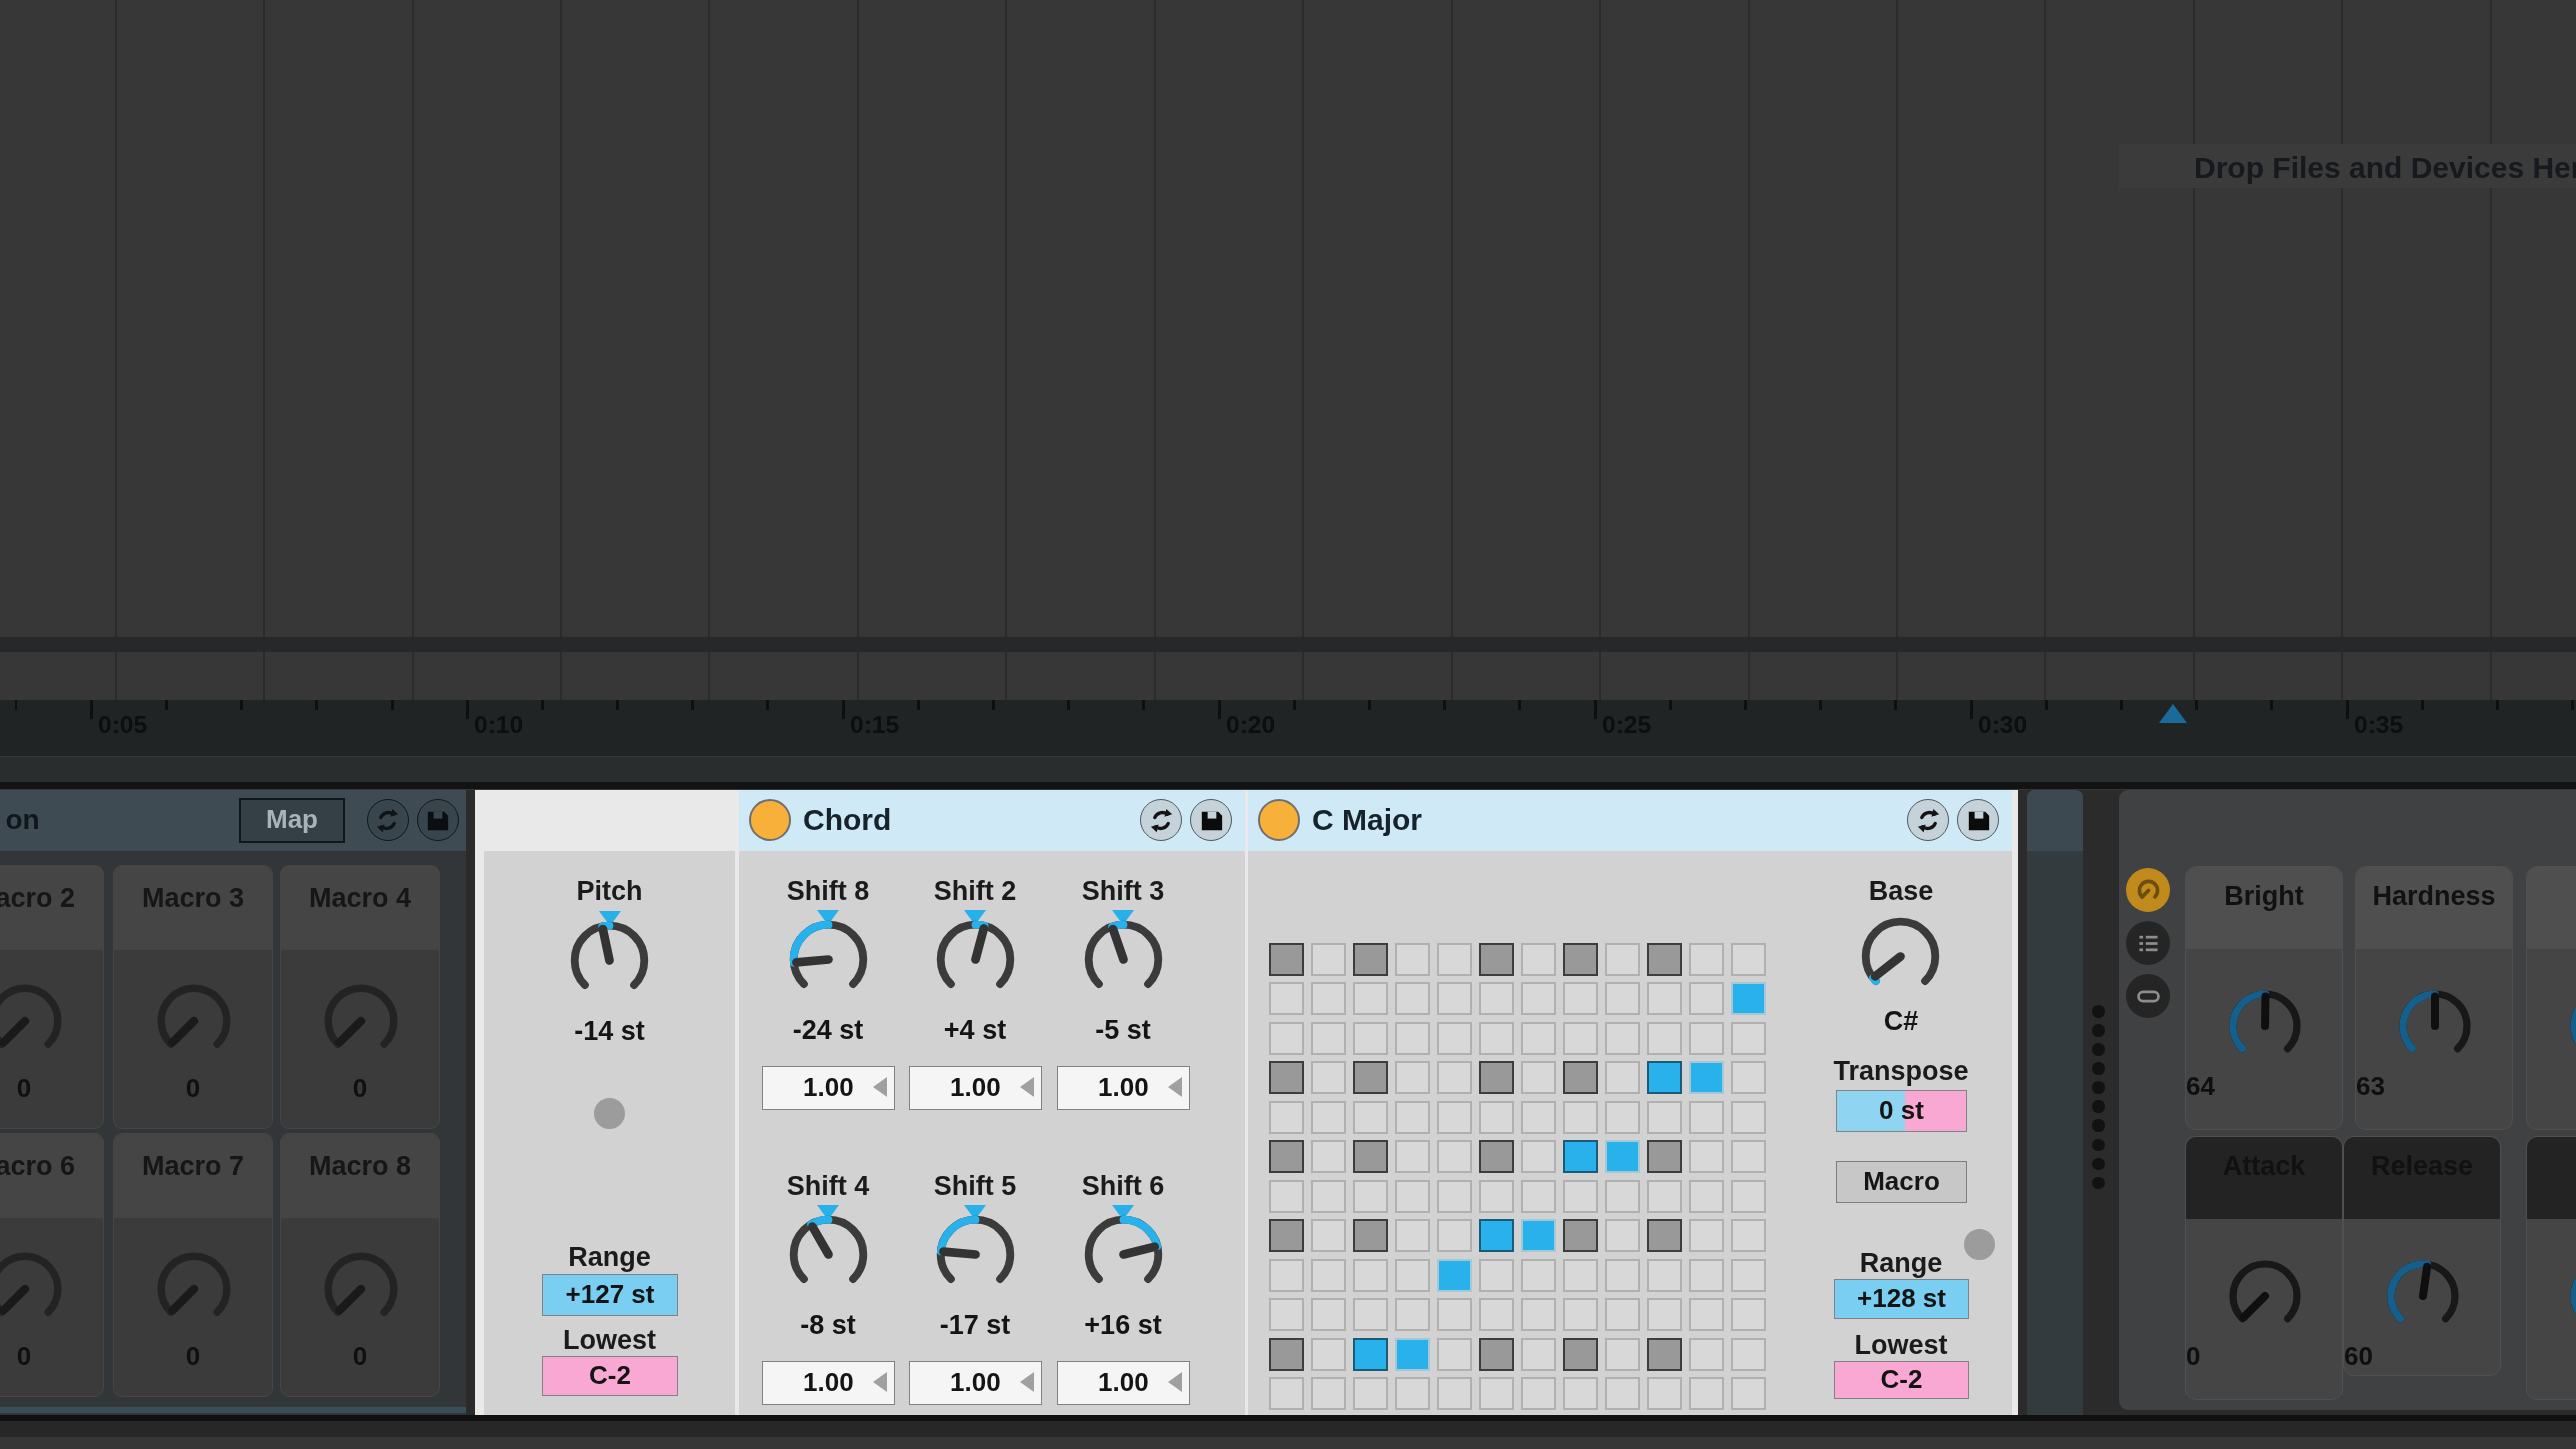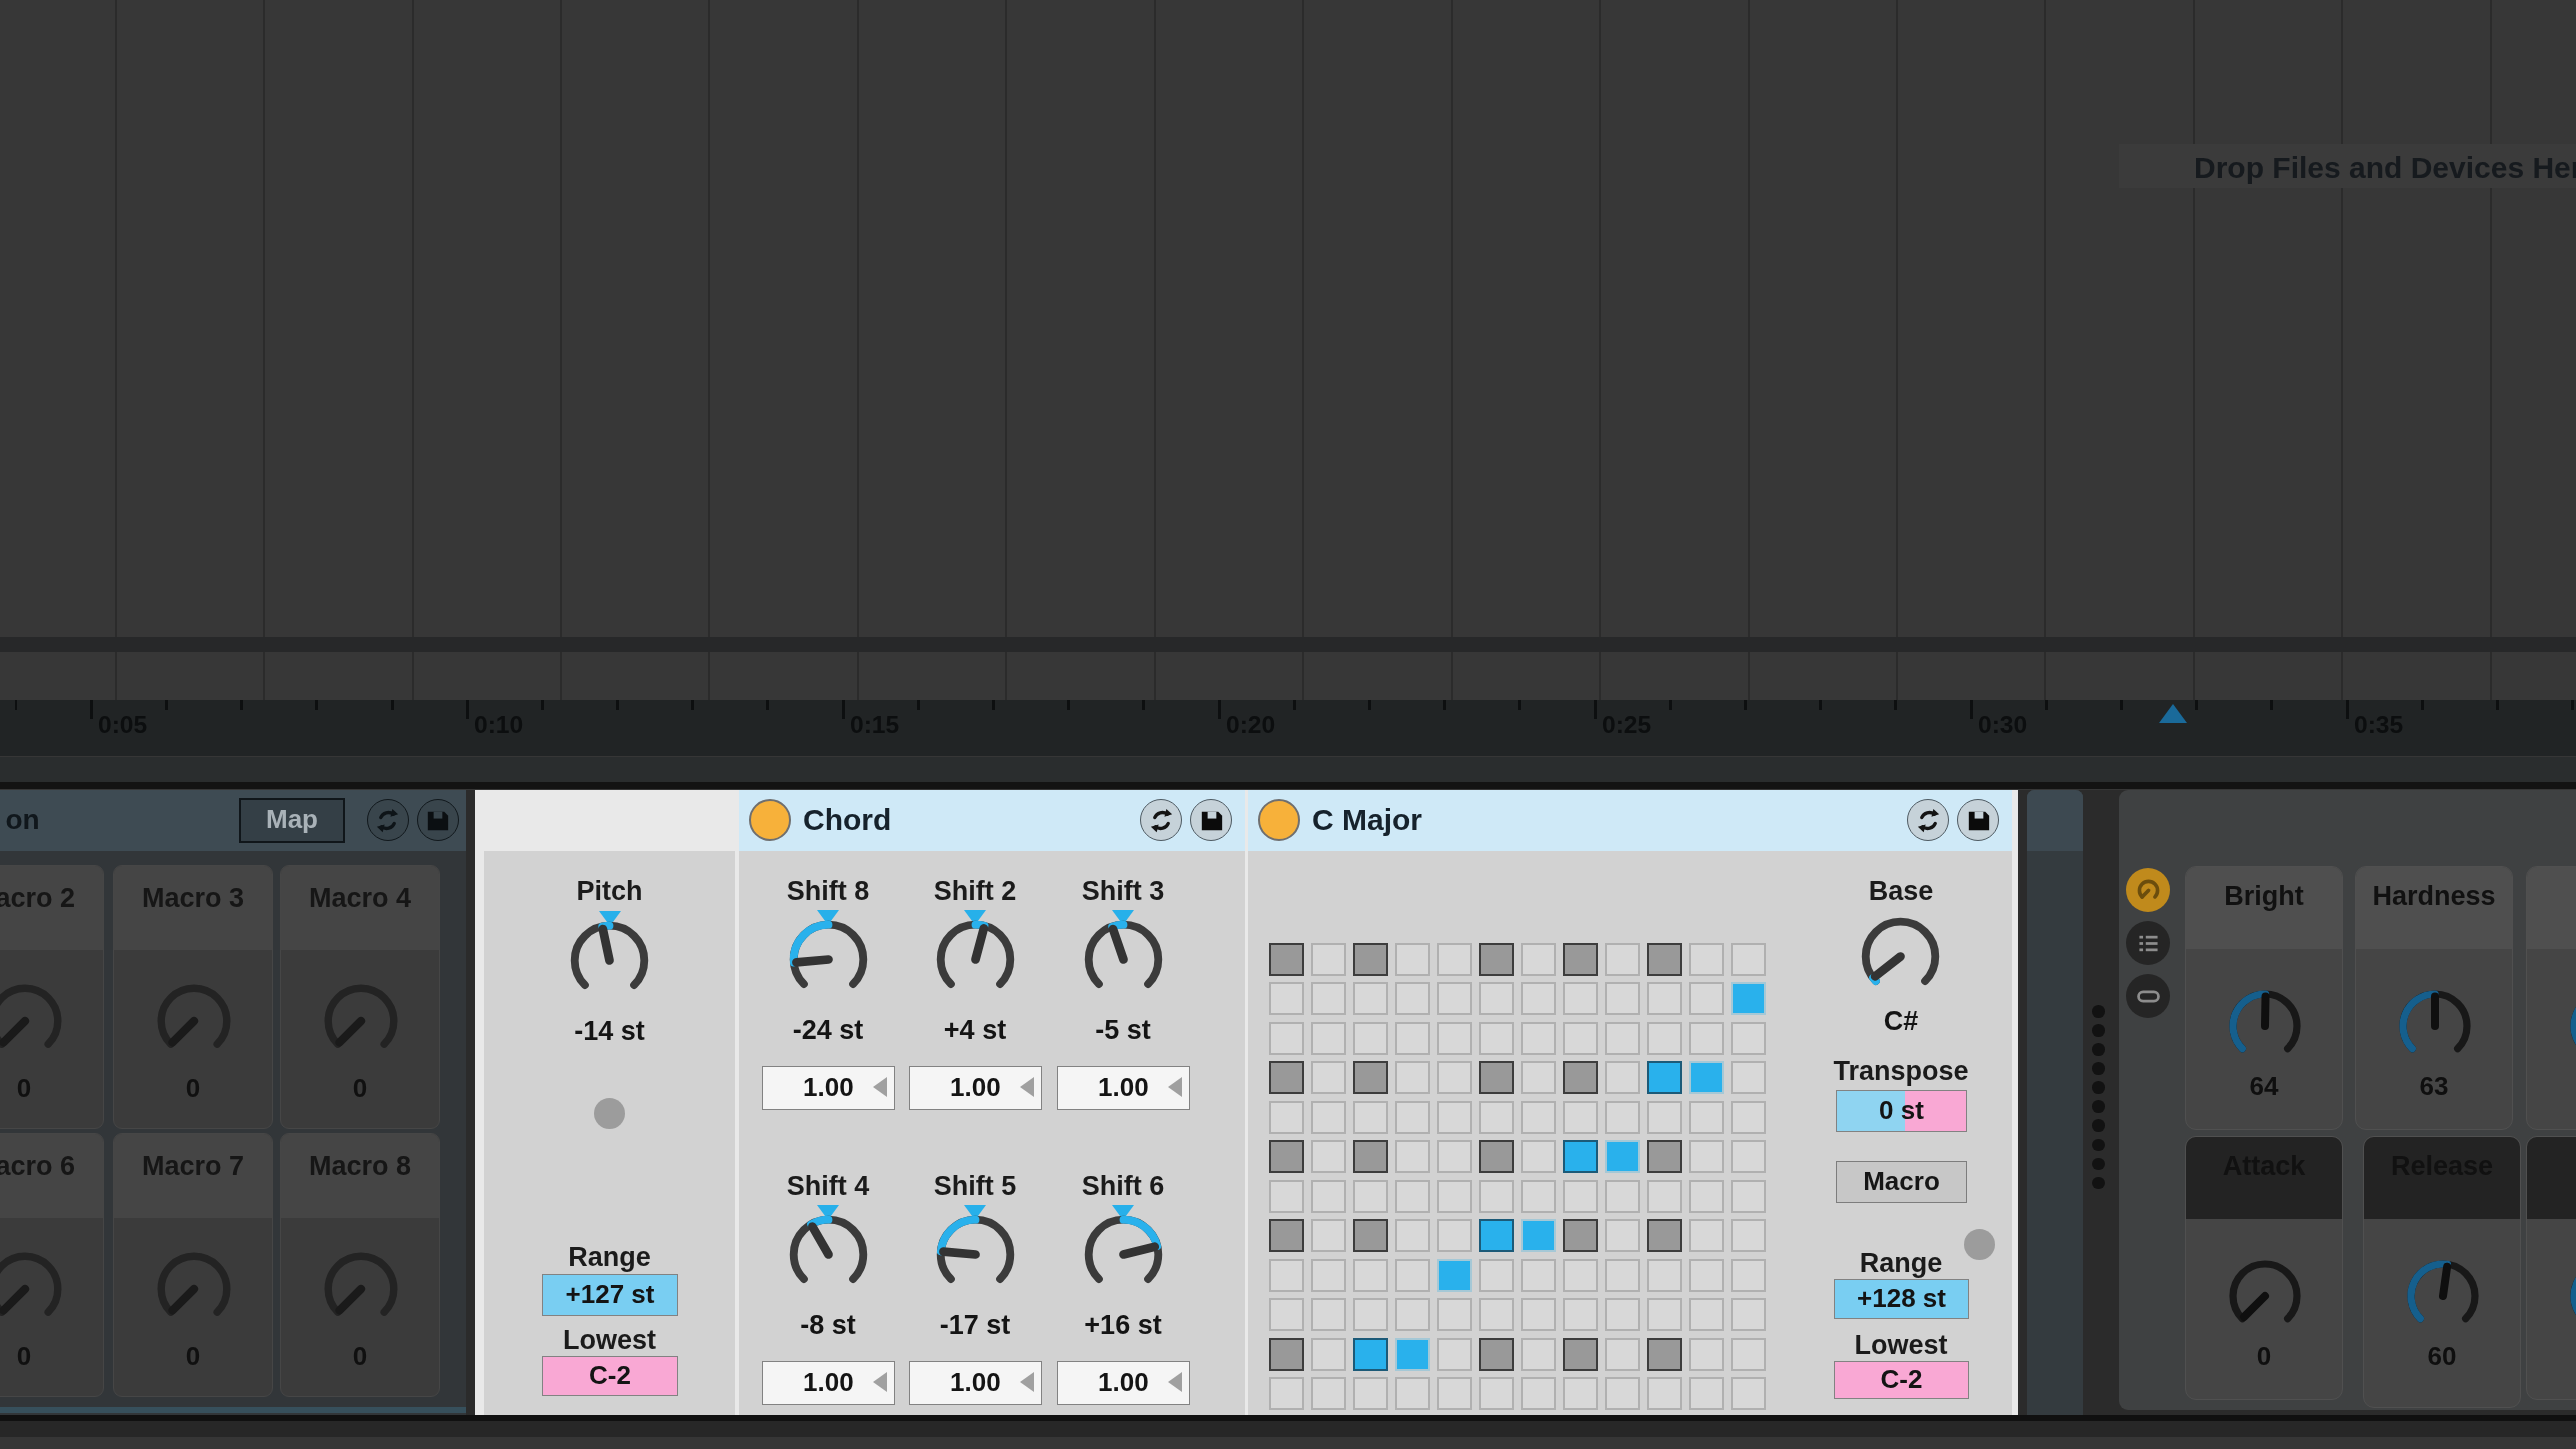--- a/index.html
+++ b/index.html
@@ -106,21 +106,21 @@
       background:#252525;display:flex;align-items:center;justify-content:center;}
   .strip-btn.active{background:#c08a1c;}
   .strip-btn svg{width:29px;height:29px;}
 
   .piano-panel{position:absolute;width:158px;background:#454545;border-radius:11px;
       border:0.9px solid #505050;box-sizing:border-box;overflow:hidden;}
   .piano-panel .ph{position:absolute;left:0;top:0;width:100%;height:82px;background:#4f4f4f;}
   .piano-panel.dark-h .ph{background:#232323;}
   .piano-panel .pl{position:absolute;left:10%;top:14.6px;width:80%;text-align:center;
       font-size:27px;font-weight:600;color:#111;line-height:1.05;word-break:break-all;}
-  .piano-panel .pv{position:absolute;left:0;top:204px;width:100%;text-align:center;
+  .piano-panel .pv{position:absolute;left:0;top:204px;width:100%;
       font-size:26px;font-weight:600;color:#0f0f0f;}
   .piano-panel .knob{left:39px;top:119px;width:80px;height:80px;}
 
   
   #status-line{left:0;top:1415px;width:2576px;height:5.5px;background:#101010;}
   #status-bar{left:0;top:1421px;width:2576px;height:16.4px;background:#272727;}
   #status-bar2{left:0;top:1437px;width:2576px;height:12px;background:#363636;}
 </style>
 </head>
 <body>
@@ -699,21 +699,21 @@
           <div class="piano-panel dark-h" style="left: 66px; top: 346px; height: 264px;">
             <div class="ph"></div>
       <div class="pl">Attack</div>
       <div class="knob">
         <svg viewBox="0 0 100 100" style="width:100%;height:100%">
                 <path d="M 21.72 78.28 A 40 40 0 1 1 78.28 78.28" fill="none" stroke="#181818" stroke-width="9" stroke-linecap="round"></path>
                 <line x1="50" y1="50" x2="23.84" y2="76.16" stroke="#0f0f0f" stroke-width="10" stroke-linecap="round"></line>
               </svg></div>
       <div class="pv">0</div>
           </div>
-          <div class="piano-panel dark-h" style="left: 244px; top: 346px; height: 272px;">
+          <div class="piano-panel dark-h" style="left: 224px; top: 346px; height: 240px;">
             <div class="ph"></div>
       <div class="pl">Release</div>
       <div class="knob">
         <svg viewBox="0 0 100 100" style="width:100%;height:100%">
                 <path d="M 21.72 78.28 A 40 40 0 1 1 78.28 78.28" fill="none" stroke="#181818" stroke-width="9" stroke-linecap="round"></path>
                 <path d="M 21.72 78.28 A 40 40 0 0 1 55.57 10.39" fill="none" stroke="#155f8d" stroke-width="9" stroke-linecap="round"></path>
                 <line x1="50" y1="50" x2="55.15" y2="13.36" stroke="#0f0f0f" stroke-width="10" stroke-linecap="round"></line>
               </svg></div>
       <div class="pv">60</div>
           </div>

